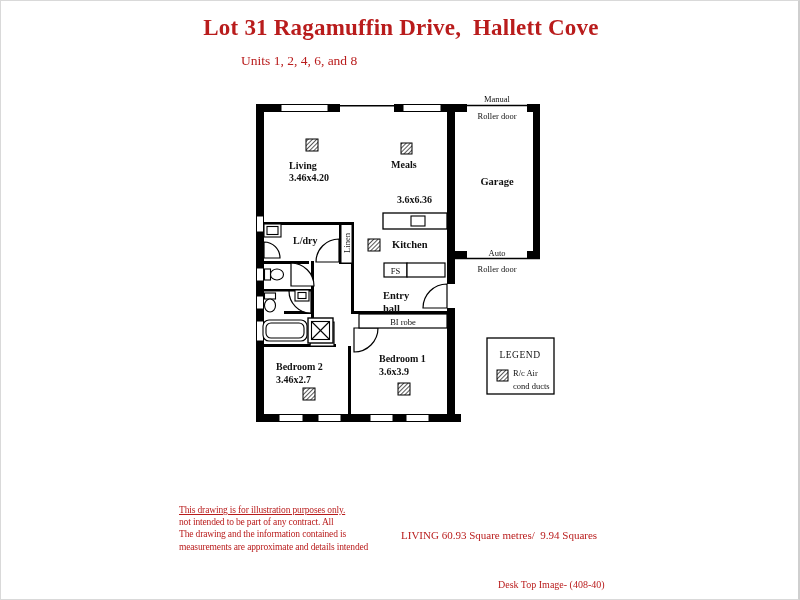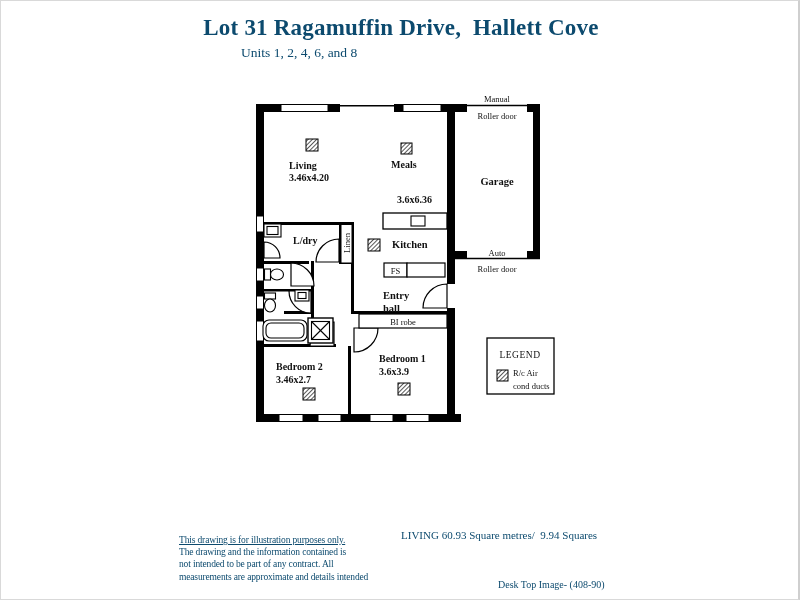--- a/index.html
+++ b/index.html
@@ -1,33 +1,33 @@
 <!DOCTYPE html>
 <html><head>
 <meta charset="utf-8">
 <style>
   html,body{margin:0;padding:0;background:#fff;}
   #page{
     position:relative;width:800px;height:600px;background:#ffffff;
-    font-family:"Liberation Serif", serif;color:#0c4a6e;overflow:hidden;
+    font-family:"Liberation Serif", serif;color:#b91c1c;overflow:hidden;
     box-sizing:border-box;border:1px solid #d9d9d9;border-right:2px solid #cfcfcf;
   }
   .abs{position:absolute;}
   #title{
     left:0;top:14px;width:800px;text-align:center;
     font-size:23px;font-weight:bold;letter-spacing:.2px;white-space:pre;
   }
-  #subtitle{left:240px;top:44px;font-size:13.5px;white-space:pre;}
+  #subtitle{left:240px;top:52px;font-size:13.5px;white-space:pre;}
   #plan-svg{left:250px;top:93px;}
   svg text{font-family:"Liberation Serif", serif;fill:#111;}
   .room-label{font-size:10px;font-weight:bold;}
   .room-label-lg{font-size:10.5px;font-weight:bold;}
   .small-label{font-size:8.5px;}
   .legend-title{font-size:9.5px;letter-spacing:.5px;}
-  #disclaimer{left:178px;top:533px;width:200px;font-size:9.5px;line-height:12.2px;letter-spacing:-0.15px;}
+  #disclaimer{left:178px;top:503px;width:200px;font-size:9.5px;line-height:12.2px;letter-spacing:-0.15px;}
   #disclaimer .u{text-decoration:underline;}
   #estimate{left:400px;top:501px;font-size:11px;line-height:13.5px;white-space:pre;}
   #credit{left:497px;top:578px;font-size:10px;white-space:pre;}
 </style>
 </head>
 <body>
 
 <div id="page">
 
   <div id="title" class="abs">Lot 31 Ragamuffin Drive,  Hallett Cove</div>
@@ -201,27 +201,27 @@
       <rect x="236" y="244" width="67" height="56" fill="#fff" stroke="#000" stroke-width="1.3"></rect>
       <text x="269" y="264" text-anchor="middle" class="legend-title">LEGEND</text>
       <rect x="246" y="276" width="11" height="11" fill="url(#hatch)" stroke="#000" stroke-width="1"></rect>
       <text x="262" y="282" class="small-label">R/c Air</text>
       <text x="262" y="295" class="small-label">cond ducts</text>
     </g>
   </svg>
 
   <div id="disclaimer" class="abs">
     <div class="u">This drawing is for illustration purposes only.</div>
+    <div>not intended to be part of any contract.  All</div>
     <div>The drawing and the information contained is</div>
-    <div>not intended to be part of any contract.  All</div>
     <div>measurements are approximate and details intended</div>
   </div>
 
   <div id="estimate" class="abs">
     <div>LIVING 60.93 Square metres/  9.94 Squares</div>
     
     
     
   </div>
 
-  <div id="credit" class="abs">Desk Top Image- (408-90)</div>
+  <div id="credit" class="abs">Desk Top Image- (408-40)</div>
 
 </div>
 
 </body></html>

